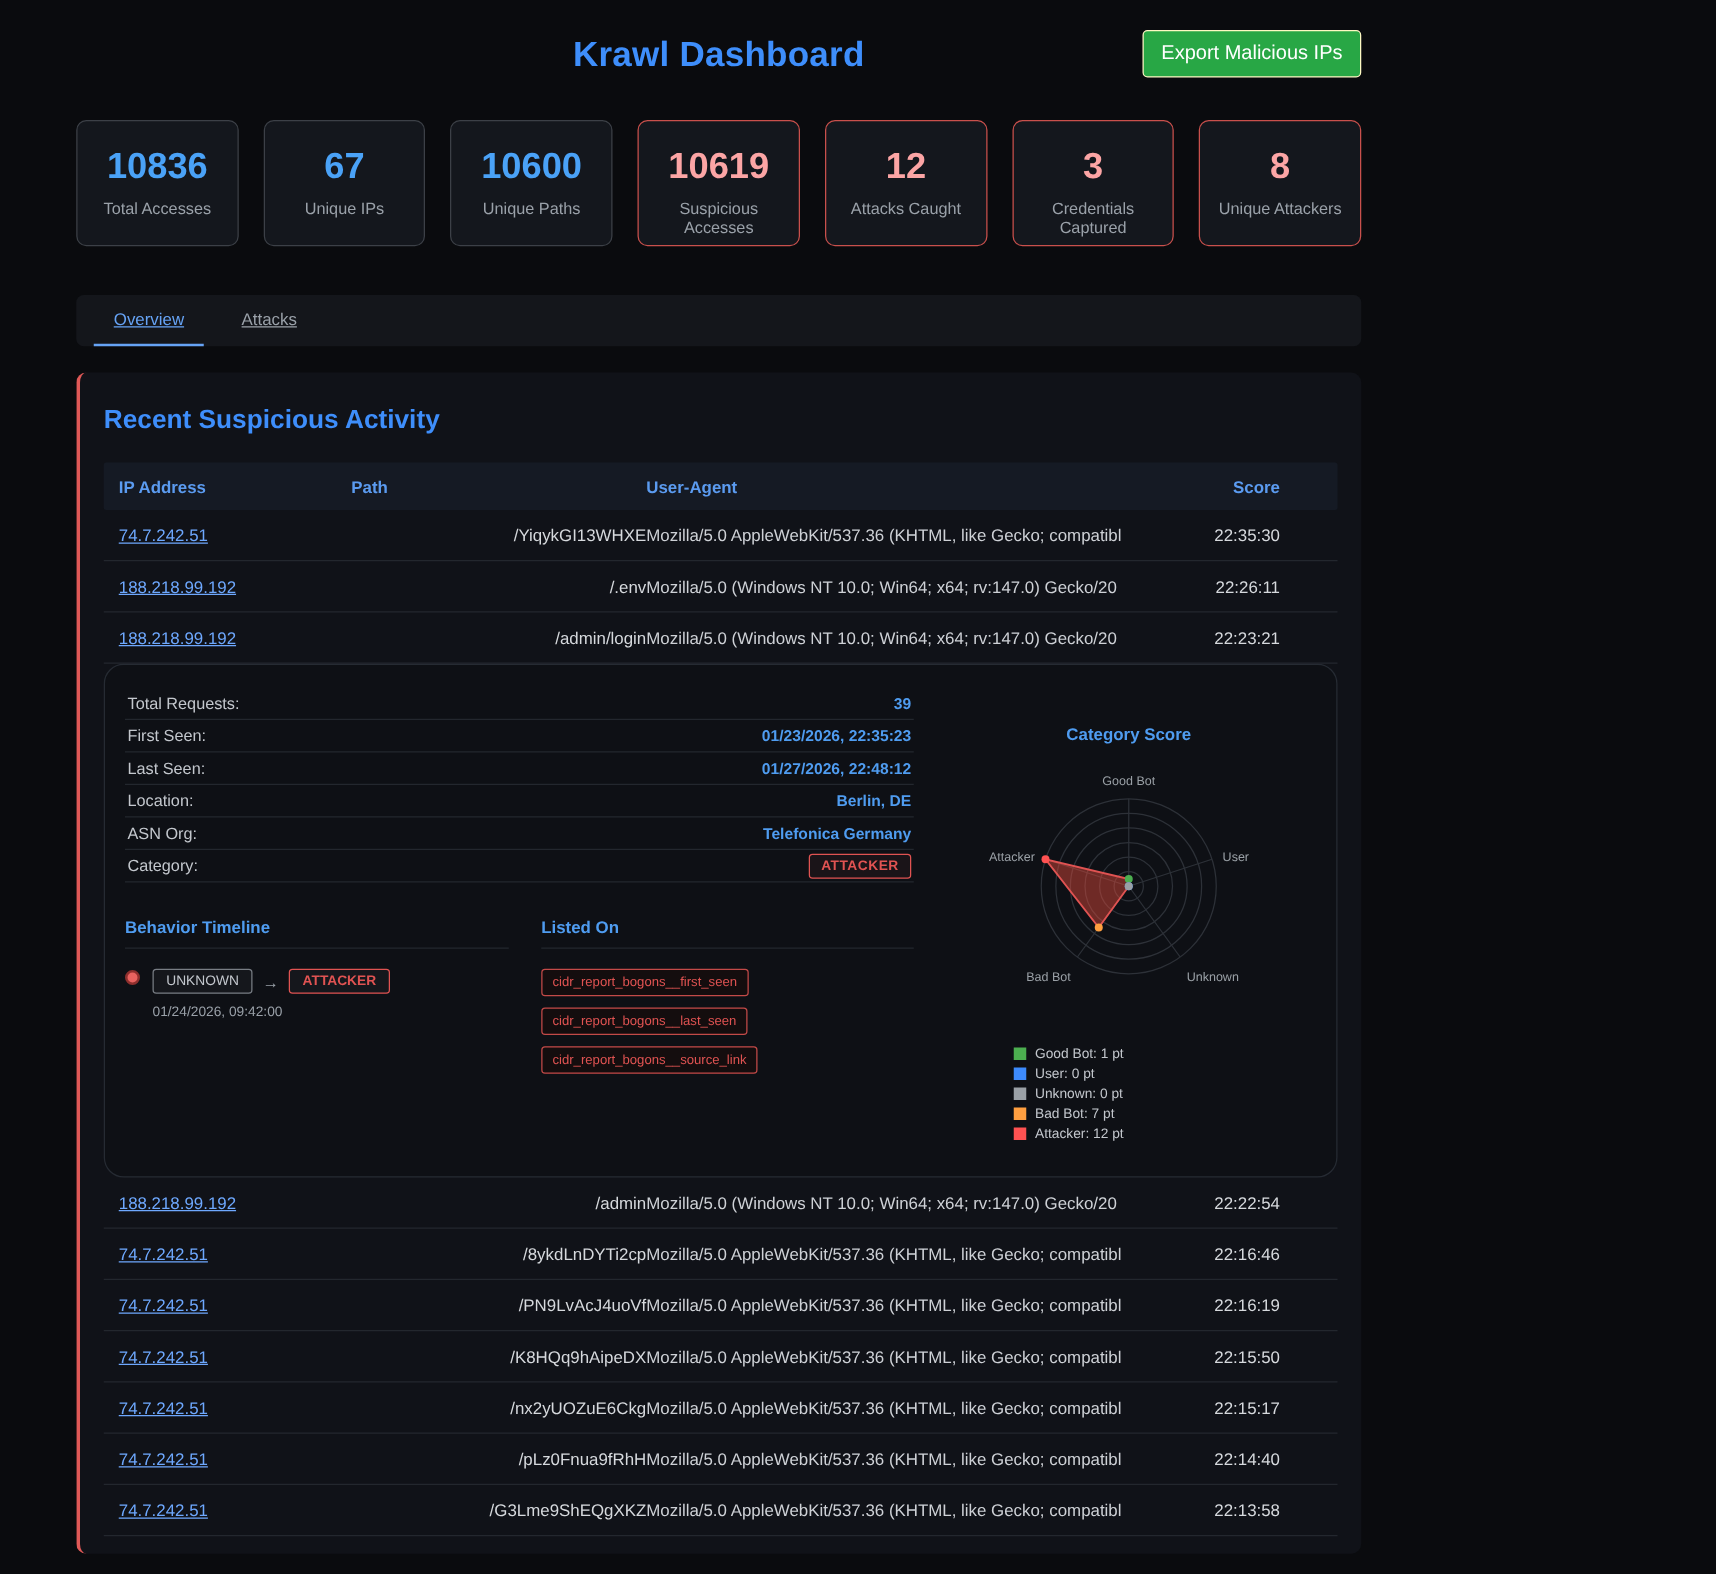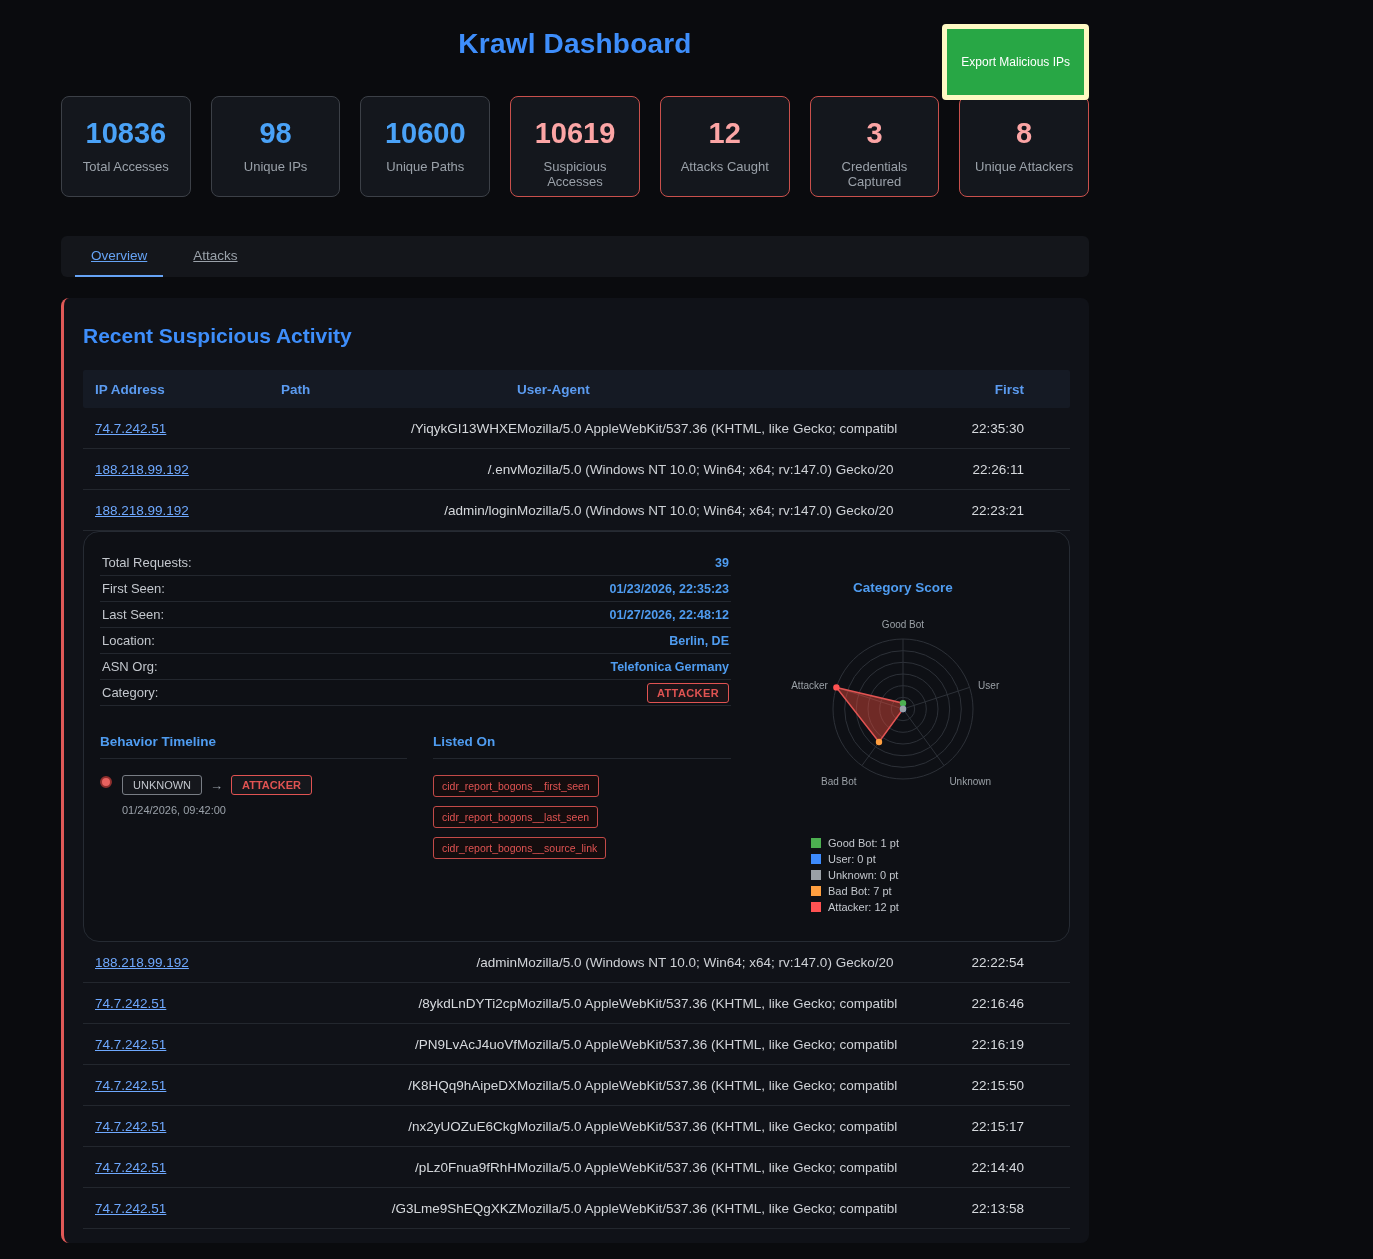--- a/index.html
+++ b/index.html
@@ -13,22 +13,22 @@
   .page { width:1150px; min-height:1259px; padding:16px 61px 12px; }
 
   
   .topbar { position:relative; height:62px; }
   .page-title {
     text-align:center; font-size:28px; font-weight:bold; color:#3e8efb;
     padding-top:12px; letter-spacing:.2px;
   }
   .export-btn {
     position:absolute; right:0; top:8px;
-    background:#28a745; color:#fff; border:5px solid #fef9c3; border-radius:4px;
-    font-size:12px; padding:26px 14px; cursor:pointer;
+    background:#28a745; color:#fff; border:1px solid #fef9c3; border-radius:4px;
+    font-size:16px; padding:9px 14px; cursor:pointer;
     font-family:inherit;
   }
 
   
   .stats-row { display:flex; gap:20px; margin-top:18px; }
   .stat-card {
     flex:1; background:#14171d; border:1px solid #3c4047; border-radius:8px;
     text-align:center; padding:20px 6px 18px; height:101px;
   }
   .stat-card .stat-value { font-size:29px; font-weight:bold; color:#4aa2f7; }
@@ -129,21 +129,21 @@
     <h1 class="page-title">Krawl Dashboard</h1>
     <button class="export-btn">Export Malicious IPs</button>
   </header>
 
   <div class="stats-row" id="stats-row">
       <div class="stat-card">
         <div class="stat-value">10836</div>
         <div class="stat-label">Total Accesses</div>
       </div>
       <div class="stat-card">
-        <div class="stat-value">98</div>
+        <div class="stat-value">67</div>
         <div class="stat-label">Unique IPs</div>
       </div>
       <div class="stat-card">
         <div class="stat-value">10600</div>
         <div class="stat-label">Unique Paths</div>
       </div>
       <div class="stat-card danger">
         <div class="stat-value">10619</div>
         <div class="stat-label">Suspicious Accesses</div>
       </div>
@@ -167,21 +167,21 @@
     </nav>
 
   <section class="panel">
     <h2 class="panel-title">Recent Suspicious Activity</h2>
 
     <div class="table">
       <div class="thead" id="thead">
           <div class="th">IP Address</div>
           <div class="th">Path</div>
           <div class="th">User-Agent</div>
-          <div class="th time-h">First</div>
+          <div class="th time-h">Score</div>
         </div>
 
       <div id="rows-before">
           <div class="trow">
             <div class="ip"><span class="ip-link">74.7.242.51</span></div>
             <div class="path">/YiqykGI13WHXE</div>
             <div class="ua">Mozilla/5.0 AppleWebKit/537.36 (KHTML, like Gecko; compatibl</div>
             <div class="time">22:35:30</div>
           </div>
           <div class="trow">

